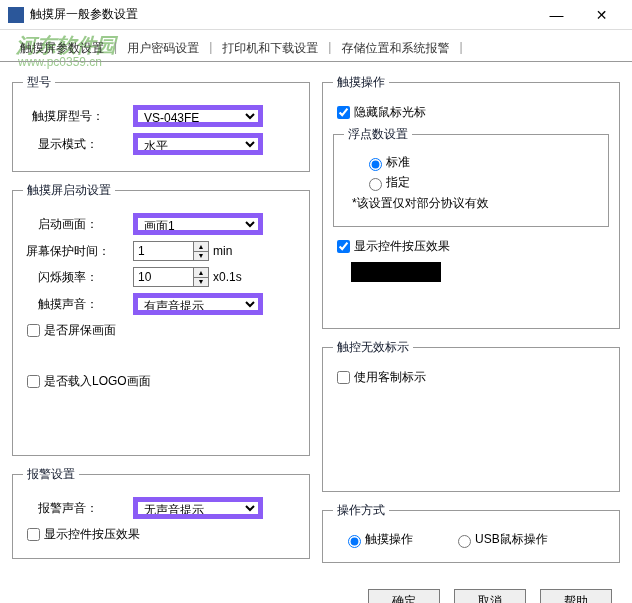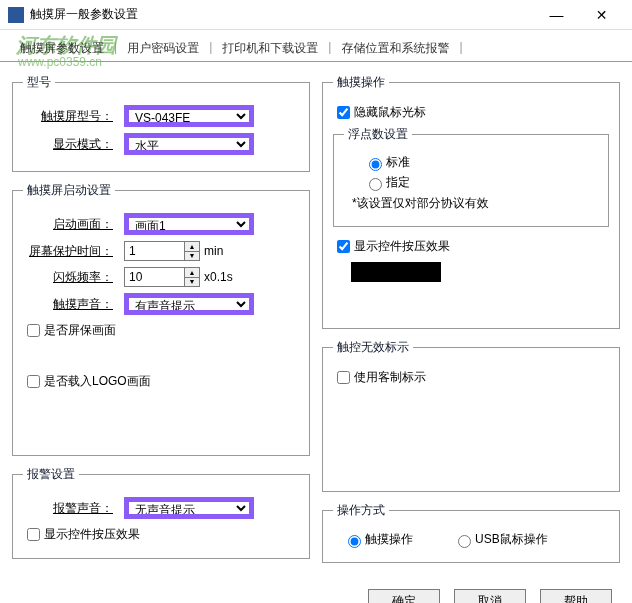--- a/index.html
+++ b/index.html
@@ -13,21 +13,21 @@
 .watermark .wm-sub { color: #5aa843; font-size: 12px; margin-top: -4px; margin-left: 2px; }
 .tabs { display: flex; padding: 6px 12px 0 12px; border-bottom: 1px solid #999; position: relative; z-index: 2; }
 .tab { padding: 4px 8px; cursor: pointer; color: #333; position: relative; }
 .tab.active { }
 .tab-sep { color: #999; padding: 4px 2px; }
 .content { display: flex; padding: 8px 12px; gap: 12px; position: relative; z-index: 0; }
 .col { flex: 1; }
 fieldset { border: 1px solid #999; margin: 4px 0 10px 0; padding: 8px 10px 10px 10px; }
 legend { padding: 0 4px; color: #0f172a; }
 .row { display: flex; align-items: center; margin: 6px 0; }
-.row label.lbl { width: 90px; text-align: right; margin-right: 11px; text-decoration: underline; }
+.row label.lbl { width: 90px; text-align: center; margin-right: 20px; }
 select { height: 22px; border: 5px solid #8b5cf6; background: #fff; padding: 0 2px; }
 select.wide { width: 130px; }
 .spinwrap { display: inline-flex; align-items: stretch; }
 .spinwrap input { width: 60px; height: 20px; border: 1px solid #7a7a7a; border-right: none; padding: 0 4px; }
 .spinbtns { display: flex; flex-direction: column; width: 16px; border: 1px solid #7a7a7a; }
 .spinbtns span { flex: 1; display: flex; align-items: center; justify-content: center; font-size: 7px; line-height: 1; background: #efefef; cursor: pointer; }
 .spinbtns span:first-child { border-bottom: 1px solid #7a7a7a; }
 .unit { margin-left: 4px; }
 .chk { display: flex; align-items: center; margin: 4px 0; }
 .chk input { margin-right: 4px; }

